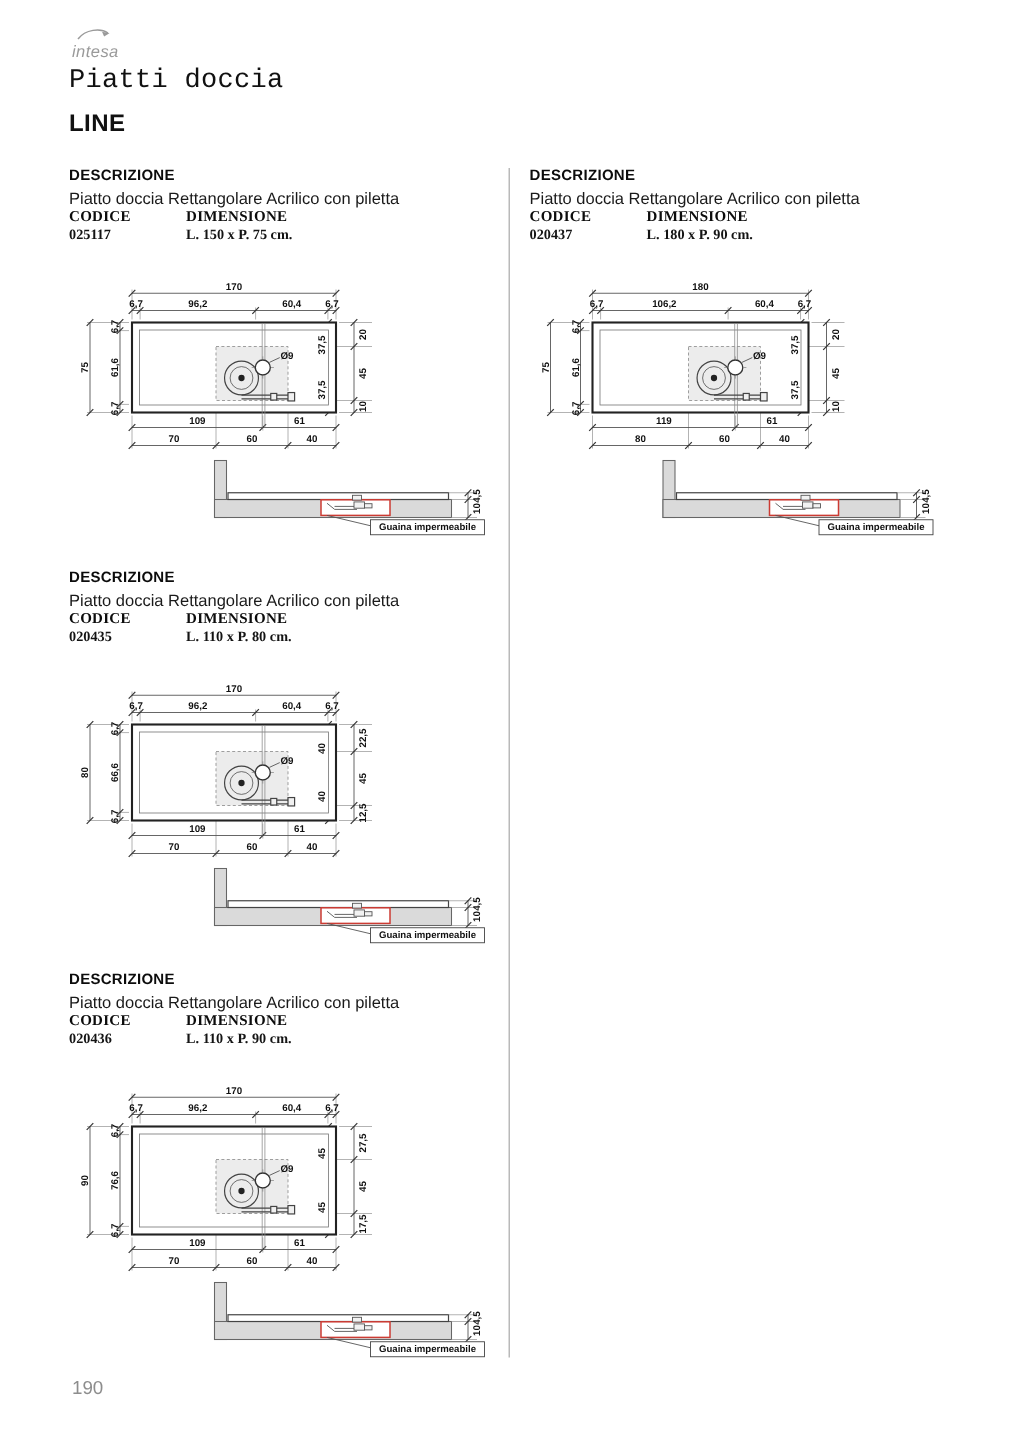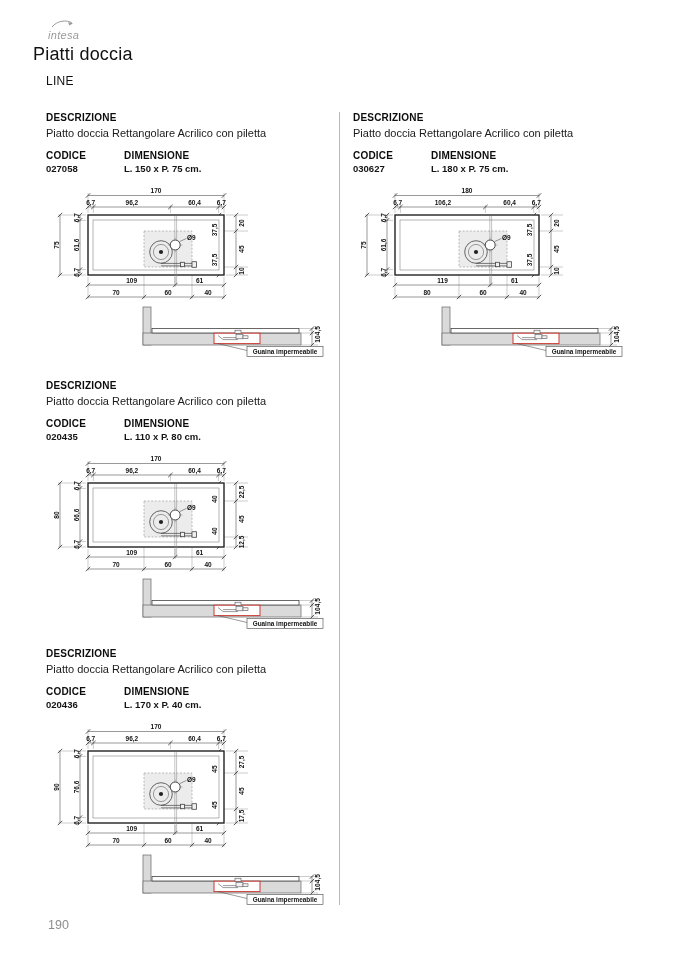--- a/index.html
+++ b/index.html
@@ -1,27 +1,27 @@
 <!DOCTYPE html>
 <html><head>
 <meta charset="utf-8">
 <style>
   html,body{margin:0;padding:0;background:#fff;}
   .page{position:relative;width:677px;height:958px;background:#fff;overflow:hidden;
         font-family:"Liberation Sans",sans-serif;color:#141414;border-radius:16px;}
   .logo{position:absolute;left:48px;top:14px;}
   .logo .word{font-style:italic;font-size:11px;color:#9a9a9a;letter-spacing:.3px;margin-top:-3px;}
-  .title{position:absolute;left:33px;top:44px;font-size:18px;font-weight:400;color:#111;letter-spacing:.2px;}
-  .subtitle{position:absolute;left:46px;top:74px;font-size:12px;font-weight:400;color:#111;letter-spacing:.3px;}
+  .title{position:absolute;left:46px;top:44px;font-size:18px;font-weight:400;color:#111;letter-spacing:.2px;font-family:Liberation Mono, monospace;}
+  .subtitle{position:absolute;left:46px;top:74px;font-size:16px;font-weight:700;color:#111;letter-spacing:.3px;}
   .divider{position:absolute;left:339px;top:112px;width:1px;height:793px;background:#b9b9b9;}
   .pagenum{position:absolute;left:48px;top:918px;font-size:12.5px;color:#8d8d8d;}
   .block{position:absolute;width:292px;}
   .sec-title{font-size:10px;font-weight:700;color:#0c0c0c;letter-spacing:.2px;}
   .desc{font-size:11px;color:#1a1a1a;margin-top:4px;}
-  .cols{display:flex;margin-top:11px;}
+  .cols{display:flex;font-family:Liberation Serif, serif;}
   .col-code{width:78px;}
   .val{font-size:9.5px;font-weight:700;margin-top:2px;}
   svg.plan{position:absolute;left:0;top:73px;}
   svg.sect{position:absolute;left:94px;}
   
   .ln{stroke:#555;stroke-width:.6;fill:none;}
   .ext{stroke:#999;stroke-width:.5;fill:none;}
   .rectmain{fill:#fff;stroke:#222;stroke-width:1.4;}
   .rectin{fill:none;stroke:#777;stroke-width:.55;}
   .dash{fill:#ececec;stroke:#8a8a8a;stroke-width:.55;stroke-dasharray:2,1.6;}
@@ -58,21 +58,21 @@
   <div class="subtitle">LINE</div>
   <div class="divider"></div>
   <div class="pagenum">190</div>
 
   <section class="block" style="left:46px;top:112px;height:250px;">
     <div class="sec-title">DESCRIZIONE</div>
     <div class="desc">Piatto doccia Rettangolare Acrilico con piletta</div>
     <div class="cols">
       <div class="col-code">
         <div class="sec-title">CODICE</div>
-        <div class="val">027058</div>
+        <div class="val">025117</div>
       </div>
       <div>
         <div class="sec-title">DIMENSIONE</div>
         <div class="val">L. 150 x P. 75 cm.</div>
       </div>
     </div>
 
     <svg class="plan" width="212" height="120" viewBox="0 0 212 120">
       <g class="ext">
         <path d="M42,28V8 M178,28V8 M47.4,28V20 M124.4,28V20 M172.6,28V20 M40,30H12 M40,90H12 M40,35.4H31 M40,84.6H31 M180,30H202 M146,46H202 M146,82H202 M180,90H202 M42,92V114 M178,92V114 M98,84V114 M146,84V114 M129.2,92V102"></path>
@@ -292,21 +292,21 @@
   <section class="block" style="left:46px;top:648px;height:264px;">
     <div class="sec-title">DESCRIZIONE</div>
     <div class="desc">Piatto doccia Rettangolare Acrilico con piletta</div>
     <div class="cols">
       <div class="col-code">
         <div class="sec-title">CODICE</div>
         <div class="val">020436</div>
       </div>
       <div>
         <div class="sec-title">DIMENSIONE</div>
-        <div class="val">L. 170 x P. 40 cm.</div>
+        <div class="val">L. 110 x P. 90 cm.</div>
       </div>
     </div>
 
     <svg class="plan" width="212" height="132" viewBox="0 0 212 132">
       <g class="ext">
         <path d="M42,28V8 M178,28V8 M47.4,28V20 M124.4,28V20 M172.6,28V20 M40,30H12 M40,102H12 M40,35.4H31 M40,96.6H31 M180,30H202 M146,52H202 M146,88H202 M180,102H202 M42,104V126 M178,104V126 M98,90V126 M146,90V126 M129.2,104V114"></path>
       </g>
       <g class="ln">
         <path d="M42,10.5H178 M42,22H178 M14,30V102 M34,30V102 M190,30V102 M42,112H178 M42,124H178"></path>
       </g>
@@ -403,25 +403,25 @@
       <text class="tg" x="145" y="50.6" text-anchor="middle">Guaina impermeabile</text>
     </svg>
   </section>
 
   <section class="block" style="left:353px;top:112px;height:250px;">
     <div class="sec-title">DESCRIZIONE</div>
     <div class="desc">Piatto doccia Rettangolare Acrilico con piletta</div>
     <div class="cols">
       <div class="col-code">
         <div class="sec-title">CODICE</div>
-        <div class="val">030627</div>
+        <div class="val">020437</div>
       </div>
       <div>
         <div class="sec-title">DIMENSIONE</div>
-        <div class="val">L. 180 x P. 75 cm.</div>
+        <div class="val">L. 180 x P. 90 cm.</div>
       </div>
     </div>
 
     <svg class="plan" width="220" height="120" viewBox="0 0 220 120">
       <g class="ext">
         <path d="M42,28V8 M186,28V8 M47.4,28V20 M132.4,28V20 M180.7,28V20 M40,30H12 M40,90H12 M40,35.4H31 M40,84.6H31 M188,30H210 M154,46H210 M154,82H210 M188,90H210 M42,92V114 M186,92V114 M106,84V114 M154,84V114 M137.2,92V102"></path>
       </g>
       <g class="ln">
         <path d="M42,10.5H186 M42,22H186 M14,30V90 M34,30V90 M198,30V90 M42,100H186 M42,112H186"></path>
       </g>

